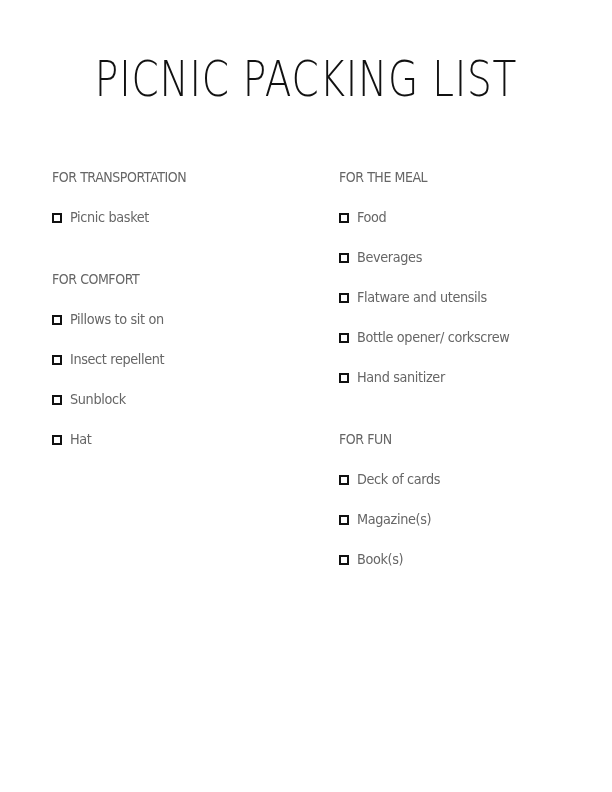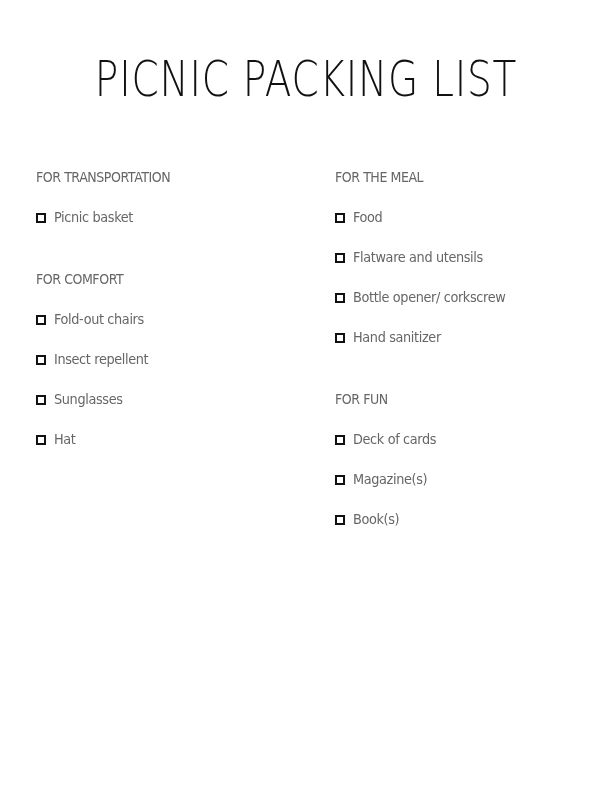--- a/index.html
+++ b/index.html
@@ -2,23 +2,23 @@
 <html><head>
   <meta charset="utf-8">
   <style>
     html, body { margin: 0; padding: 0; background: #ffffff; }
     body { width: 612px; height: 792px; position: relative; overflow: hidden;
       font-family: "DejaVu Sans", sans-serif; }
     .title { position: absolute; left: 0; top: 50px; width: 612px; text-align: center;
       font-family: "DejaVu Sans", sans-serif; font-weight: 200; font-size: 50px;
       letter-spacing: 1px; color: #111; transform: scaleX(0.78); transform-origin: center;
       -webkit-text-stroke: 0; }
-    .column { position: absolute; top: 166px; }
+    .column { position: absolute; top: 166px; margin-left: 16px; }
     .col-left { left: 36px; }
-    .col-right { left: 335px; }
+    .col-right { left: 323px; }
     .section { margin-bottom: 40px; }
     .section-heading { height: 22px; line-height: 22px; font-size: 14px; color: #666;
       letter-spacing: -0.5px; transform: scaleX(0.9); transform-origin: left; margin-bottom: 18px; }
     .item { display: flex; align-items: center; height: 22px; margin-bottom: 18px; }
     .checkbox { width: 10px; height: 10px; border: 2px solid #111; box-sizing: border-box;
       margin-right: 8px; flex: 0 0 auto; margin-top: 1px; }
     .item-label { font-size: 14px; color: #666; letter-spacing: -0.4px; white-space: nowrap;
       transform: scaleX(0.92); transform-origin: left; }
   </style>
 </head>
@@ -31,43 +31,47 @@
     <div class="section-heading">FOR TRANSPORTATION</div>
     <div class="item">
         <span class="checkbox"></span>
         <span class="item-label">Picnic basket</span>
       </div>
   </div>
   <div class="section">
     <div class="section-heading">FOR COMFORT</div>
     <div class="item">
         <span class="checkbox"></span>
-        <span class="item-label">Fold-out chairs</span>
+        <span class="item-label">Pillows to sit on</span>
       </div>
     <div class="item">
         <span class="checkbox"></span>
         <span class="item-label">Insect repellent</span>
       </div>
     <div class="item">
         <span class="checkbox"></span>
-        <span class="item-label">Sunglasses</span>
+        <span class="item-label">Sunblock</span>
       </div>
     <div class="item">
         <span class="checkbox"></span>
         <span class="item-label">Hat</span>
       </div>
   </div>
 </div>
 
 <div class="column col-right">
   <div class="section">
     <div class="section-heading">FOR THE MEAL</div>
     <div class="item">
         <span class="checkbox"></span>
         <span class="item-label">Food</span>
+      </div>
+    <div class="item">
+        <span class="checkbox"></span>
+        <span class="item-label">Beverages</span>
       </div>
     <div class="item">
         <span class="checkbox"></span>
         <span class="item-label">Flatware and utensils</span>
       </div>
     <div class="item">
         <span class="checkbox"></span>
         <span class="item-label">Bottle opener/ corkscrew</span>
       </div>
     <div class="item">

